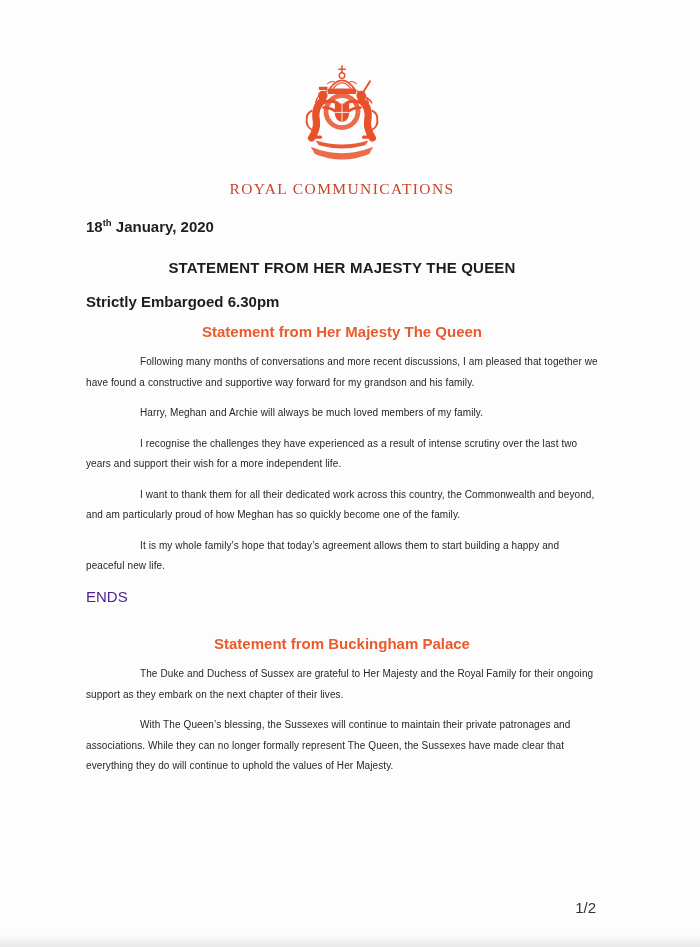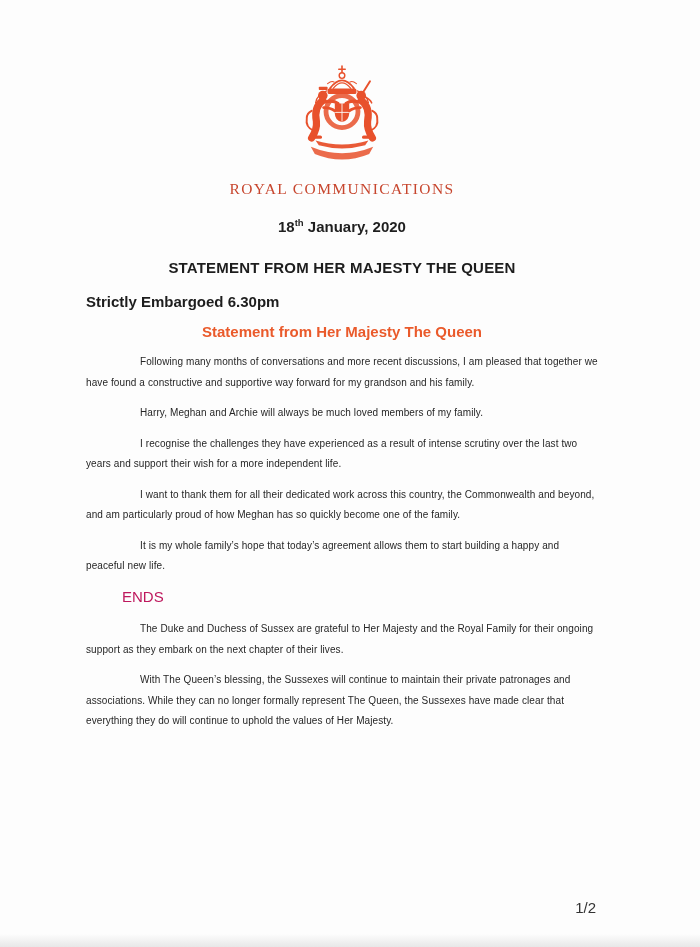--- a/index.html
+++ b/index.html
@@ -31,21 +31,21 @@
   .org-name {
     margin-top: 10px;
     text-align: center;
     font-family: "Liberation Serif", serif;
     font-size: 15.5px;
     letter-spacing: 1.4px;
     color: #c7462e;
   }
   .date-line {
     margin-top: 20px;
-    text-align: center;
+    text-align: left;
     font-size: 15px;
     font-weight: bold;
     color: #1f1f1f;
   }
   .date-line sup {
     font-size: 9.5px;
     vertical-align: super;
     line-height: 0;
   }
   .h-main {
@@ -83,22 +83,21 @@
     color: #262626;
     letter-spacing: 0.1px;
   }
   .body-para + .body-para {
     margin-top: 10px;
   }
   .ends {
     margin-top: 10px;
     font-size: 15px;
     line-height: 20.5px;
-    color: #be185d;
-    margin-left: 36px;
+    color: #4c1d95;
   }
   .page-number {
     position: absolute;
     right: 44px;
     bottom: 31px;
     font-size: 15px;
     color: #333333;
   }
   .bottom-shade {
     position: absolute;
@@ -173,20 +172,21 @@
   <div class="h-accent first">Statement from Her Majesty The Queen</div>
 
   <p class="body-para">Following many months of conversations and more recent discussions, I am pleased that together we have found a constructive and supportive way forward for my grandson and his family.</p>
   <p class="body-para">Harry, Meghan and Archie will always be much loved members of my family.</p>
   <p class="body-para">I recognise the challenges they have experienced as a result of intense scrutiny over the last two years and support their wish for a more independent life.</p>
   <p class="body-para">I want to thank them for all their dedicated work across this country, the Commonwealth and beyond, and am particularly proud of how Meghan has so quickly become one of the family.</p>
   <p class="body-para">It is my whole family’s hope that today’s agreement allows them to start building a happy and peaceful new life.</p>
 
   <div class="ends">ENDS</div>
 
+  <div class="h-accent second">Statement from Buckingham Palace</div>
 
   <p class="body-para">The Duke and Duchess of Sussex are grateful to Her Majesty and the Royal Family for their ongoing support as they embark on the next chapter of their lives.</p>
   <p class="body-para">With The Queen’s blessing, the Sussexes will continue to maintain their private patronages and associations. While they can no longer formally represent The Queen, the Sussexes have made clear that everything they do will continue to uphold the values of Her Majesty.</p>
 
   <div class="page-number">1/2</div>
 
   <div class="bottom-shade"></div>
 </div>
 
 </body></html>

